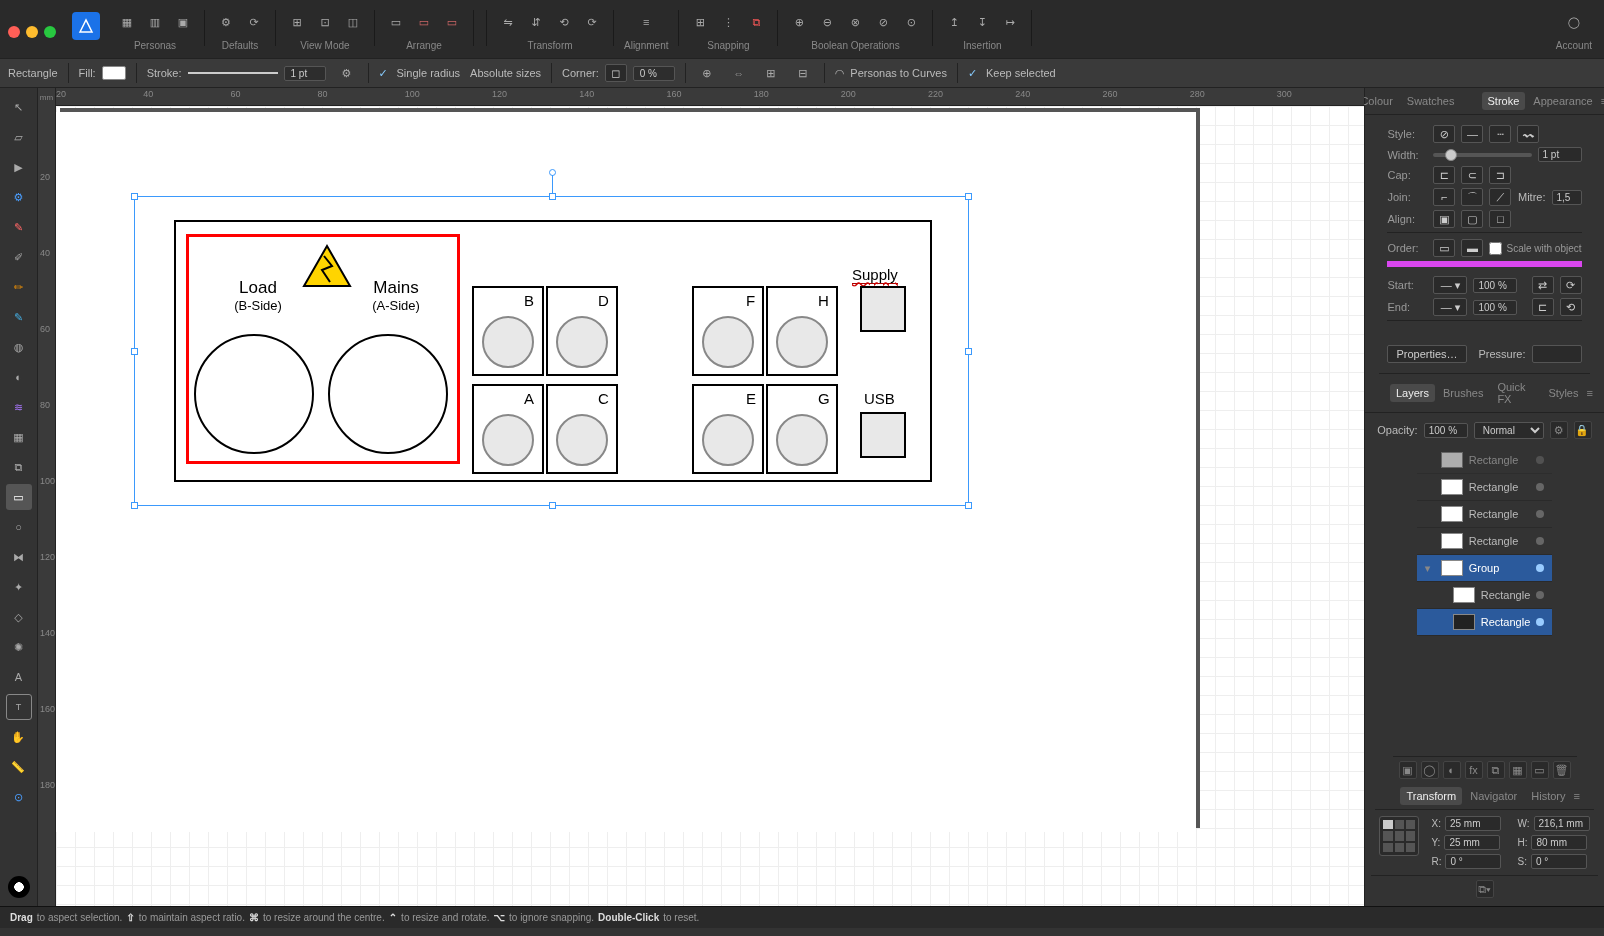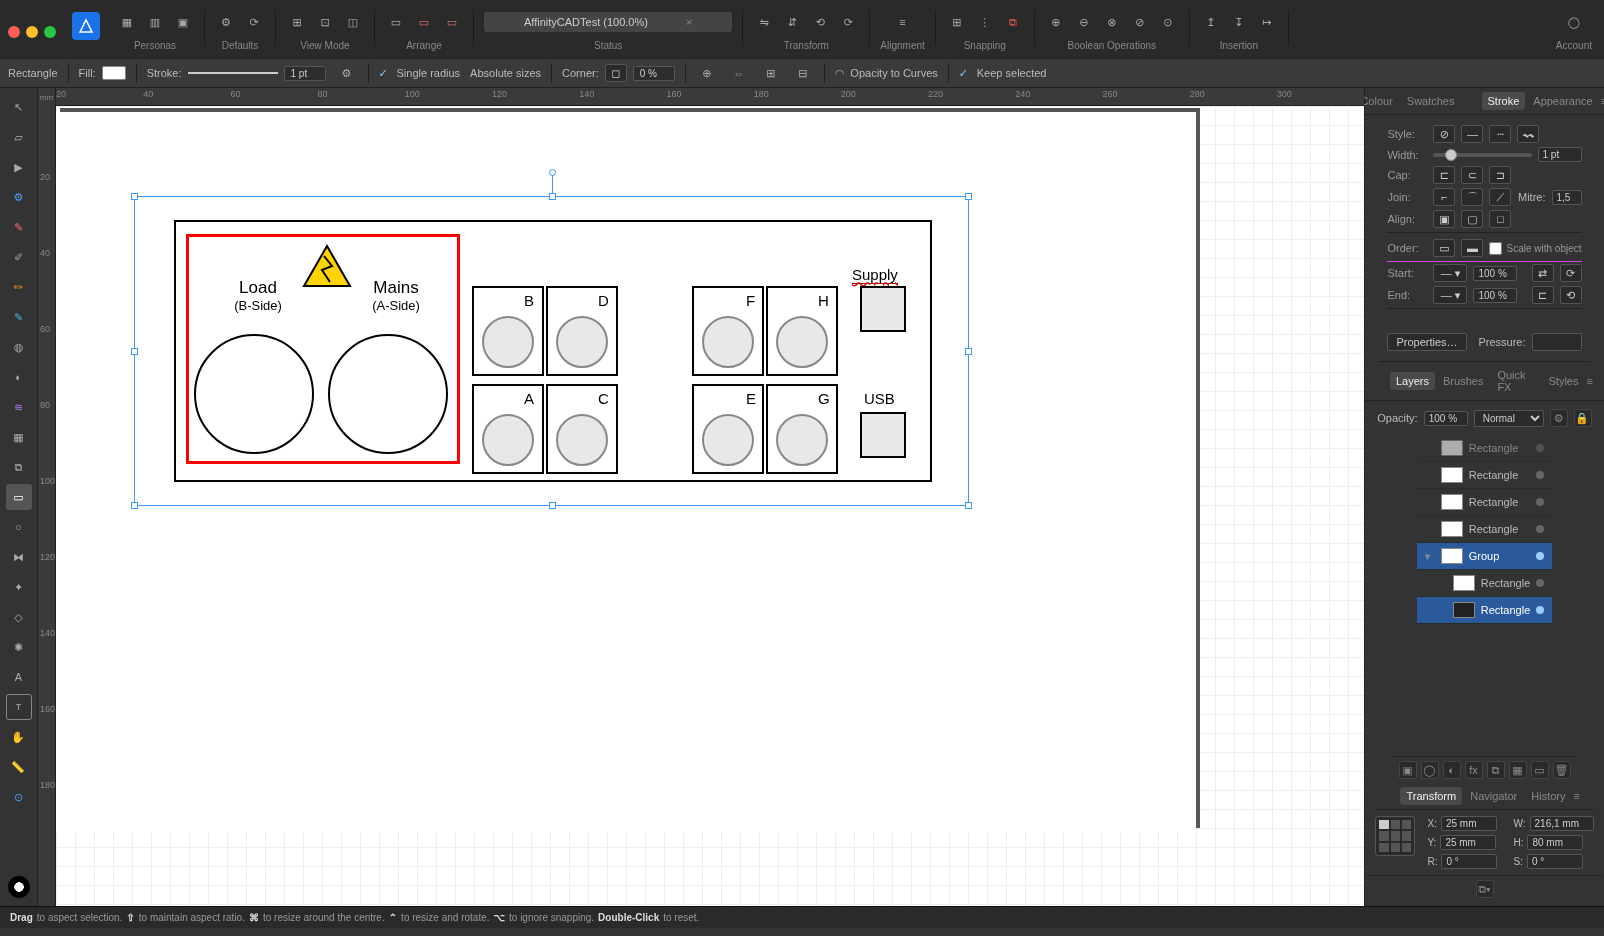--- a/index.html
+++ b/index.html
@@ -150,29 +150,20 @@
   <div class="tb-group">
     <div class="tb-icons">
       <div class="tb-icon">▭</div>
       <div class="tb-icon" style="color:#c66">▭</div>
       <div class="tb-icon" style="color:#c66">▭</div>
     </div>
     <div class="tb-label">Arrange</div>
   </div>
   <div class="tb-sep"></div>
 
-  <div class="tb-group">
-    <div class="tb-icons">
-      <div class="doc-title">
-        <span>AffinityCADTest (100.0%)</span>
-        <span class="doc-title-close">×</span>
-      </div>
-    </div>
-    <div class="tb-label">Status</div>
-  </div>
   <div class="tb-sep"></div>
 
   <div class="tb-group">
     <div class="tb-icons">
       <div class="tb-icon">⇋</div>
       <div class="tb-icon">⇵</div>
       <div class="tb-icon">⟲</div>
       <div class="tb-icon">⟳</div>
     </div>
     <div class="tb-label">Transform</div>
@@ -256,21 +247,21 @@
     <input class="ctx-input" value="0 %" style="">
   </div>
   <div class="ctx-sep"></div>
   <div class="tb-icon">⊕</div>
   <div class="tb-icon">⇔</div>
   <div class="tb-icon">⊞</div>
   <div class="tb-icon">⊟</div>
   <div class="ctx-sep"></div>
   <div class="ctx-item">
     <span>◠</span>
-    <span>Opacity to Curves</span>
+    <span>Personas to Curves</span>
   </div>
   <div class="ctx-sep"></div>
   <div class="ctx-item">
     <span class="ctx-check">✓</span>
     <span>Keep selected</span>
   </div>
 </div>
 
 <div class="main">
 
@@ -483,21 +474,21 @@
       </div>
       <div class="panel-row" style="border-top:1px solid #222; padding-top:6px;">
           <span class="lbl">Order:</span>
         <div class="small-btn">▭</div>
         <div class="small-btn">▬</div>
         <label class="check-label" style="margin-left:auto">
           <input type="checkbox" style=""> 
             <span>Scale with object</span>
         </label>
       </div>
-      <div class="panel-row" style="border-top:1px solid #d946ef; padding-top:2px;">
+      <div class="panel-row" style="border-top:6px solid #d946ef; padding-top:9px;">
         <span class="lbl">Start:</span>
         <div class="small-btn" style="width:34px">— ▾</div>
         <input class="mini-input" value="100 %" style="">
         <div class="small-btn" style="margin-left:auto">⇄</div>
         <div class="small-btn">⟳</div>
       </div>
       <div class="panel-row">
         <span class="lbl">End:</span>
         <div class="small-btn" style="width:34px">— ▾</div>
         <input class="mini-input" value="100 %" style="">
@@ -600,21 +591,21 @@
           <div></div>
           <div></div>
       </div>
       <div class="transform-grid">
         <div class="cell">
             <span>X:</span>
             <input class="mini-input" style="width: 56px;" value="25 mm">
           </div>
         <div class="cell">
             <span>W:</span>
-            <input class="mini-input" style="width: 64px;" value="216,1 mm">
+            <input class="mini-input" style="width: 56px;" value="216,1 mm">
           </div>
         <div class="cell">
             <span>Y:</span>
             <input class="mini-input" style="width: 56px;" value="25 mm">
           </div>
         <div class="cell">
             <span>H:</span>
             <input class="mini-input" style="width: 56px;" value="80 mm">
           </div>
         <div class="cell">

